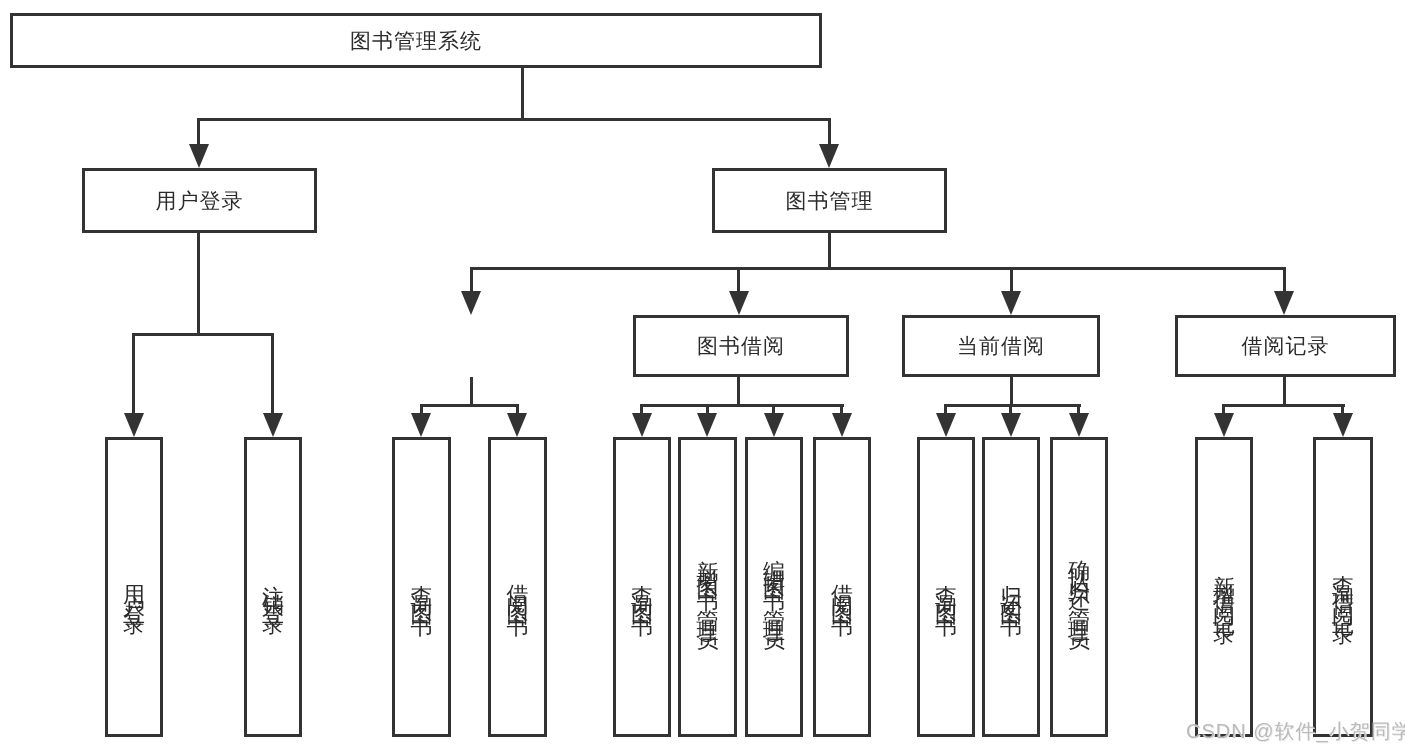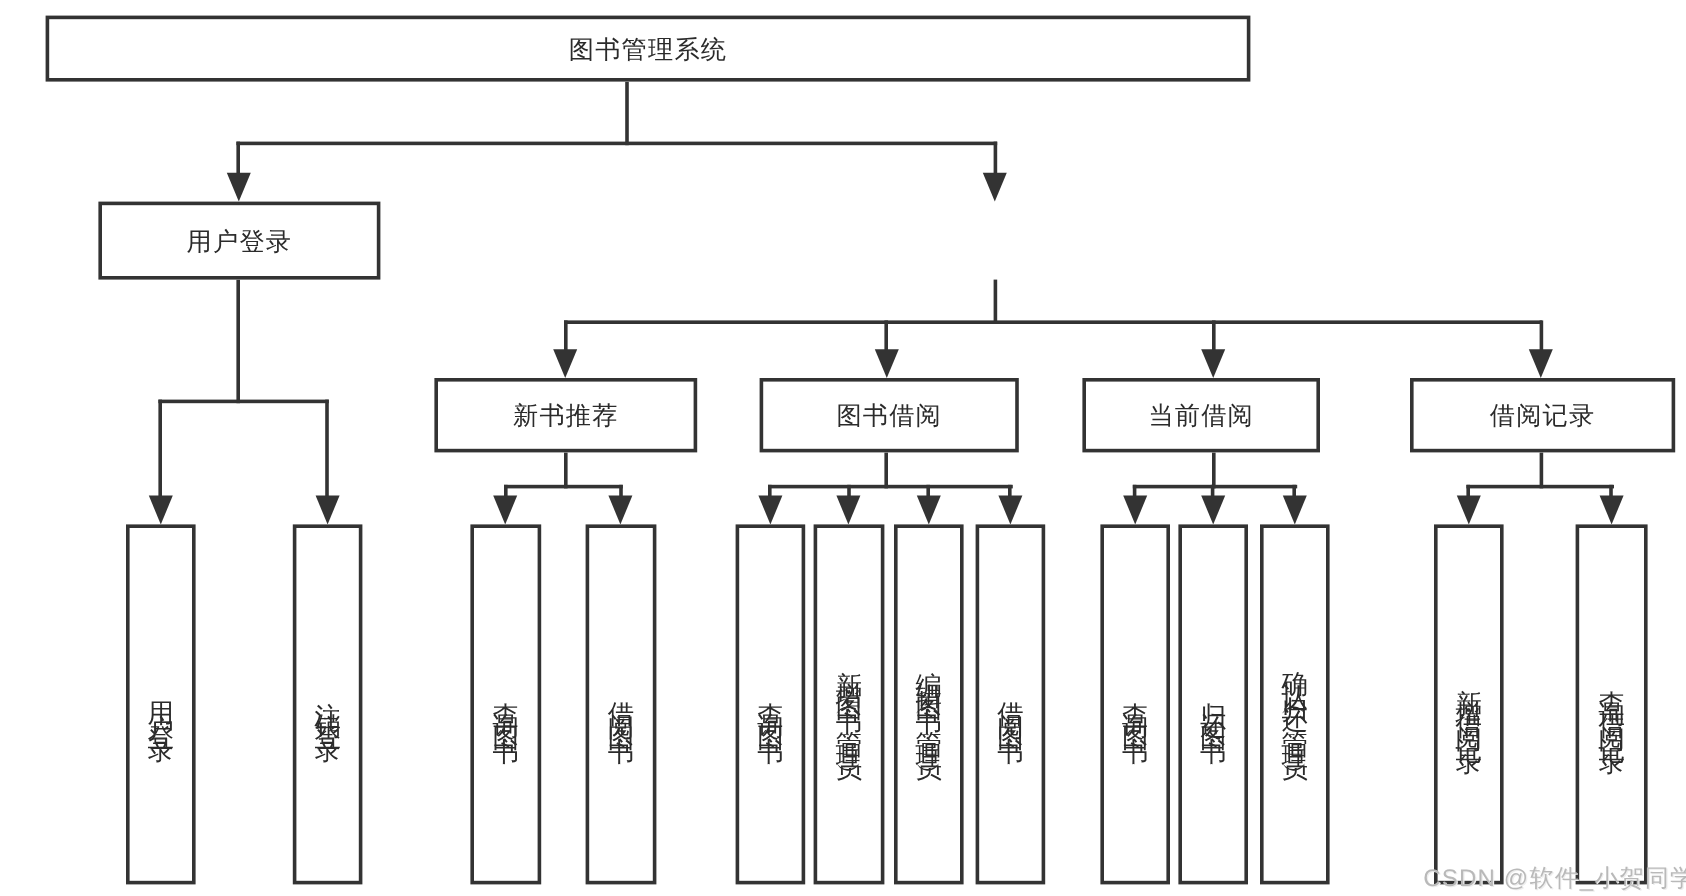--- a/index.html
+++ b/index.html
@@ -28,31 +28,31 @@
   .watermark{
     position:absolute;left:1186px;top:718px;font-size:20px;color:#b9b9b9;
     letter-spacing:1px;text-shadow:1px 1px 0 #eeeeee;z-index:3;white-space:nowrap;
   }
 </style>
 </head>
 <body>
 
 <div class="canvas">
 
-  <div class="node h" style="left:38px;top:13px;width:1004px;height:55px">
+  <div class="node h" style="left:10px;top:13px;width:812px;height:55px">
     <span>图书管理系统</span>
   </div>
 
   <div class="node h" style="left:82px;top:168px;width:235px;height:65px">
     <span>用户登录</span>
   </div>
+  <div class="node h" style="left:712px;top:168px;width:235px;height:65px">
+    <span>图书管理</span>
+  </div>
 
-  <div class="node h" style="left:362px;top:315px;width:219px;height:62px">
-    <span>新书推荐</span>
-  </div>
   <div class="node h" style="left:633px;top:315px;width:216px;height:62px">
     <span>图书借阅</span>
   </div>
   <div class="node h" style="left:902px;top:315px;width:198px;height:62px">
     <span>当前借阅</span>
   </div>
   <div class="node h" style="left:1175px;top:315px;width:221px;height:62px">
     <span>借阅记录</span>
   </div>
 

